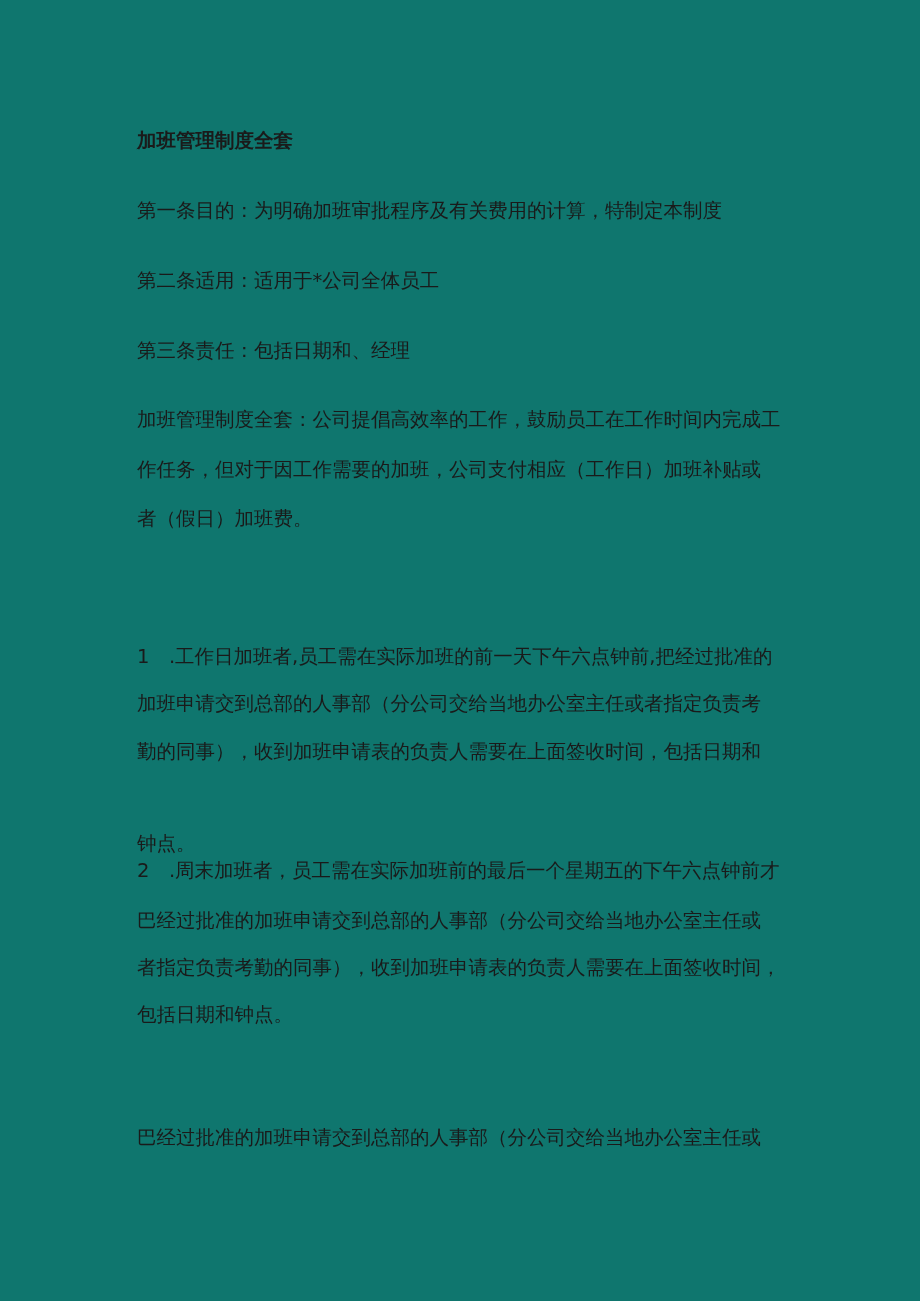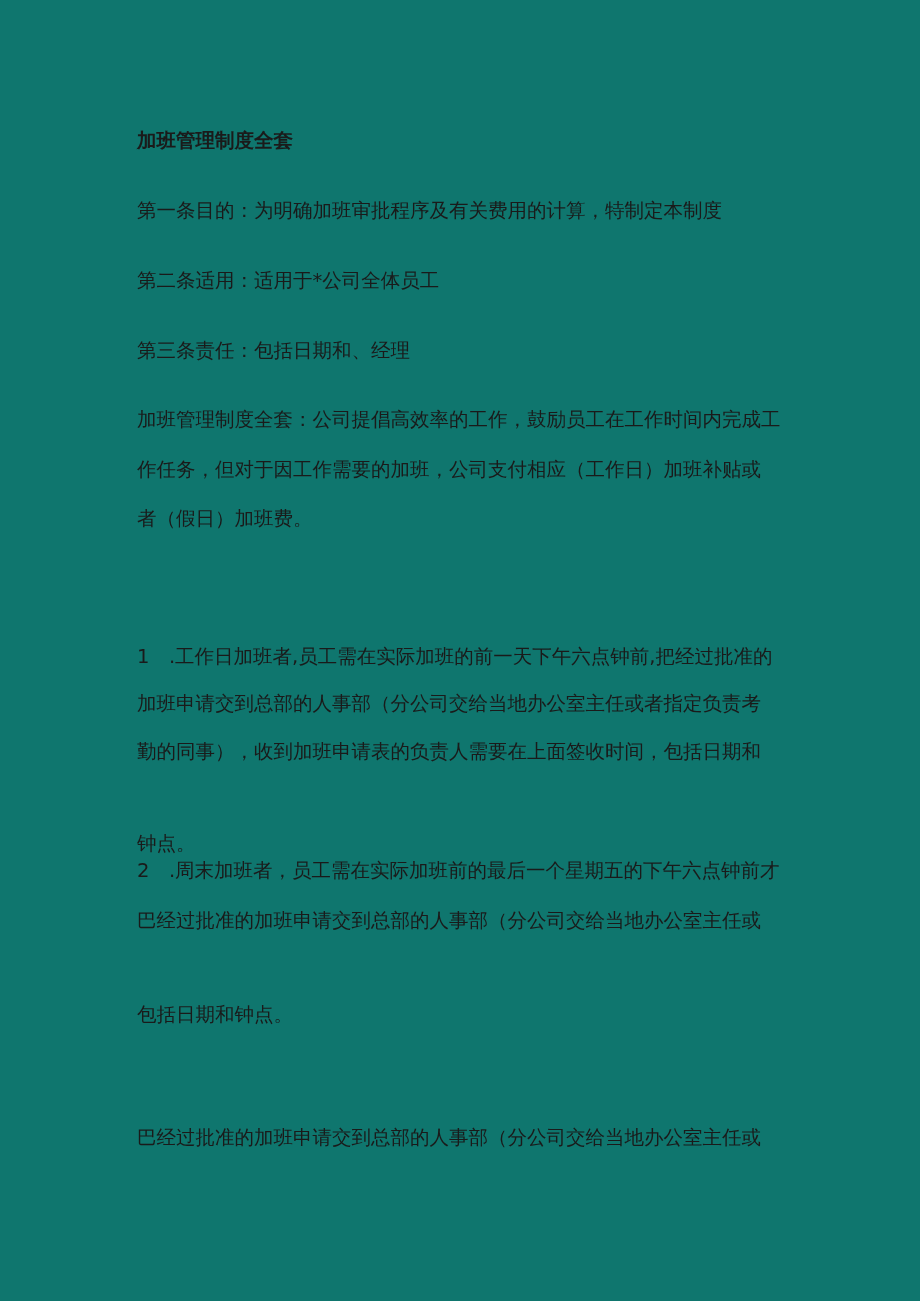--- a/index.html
+++ b/index.html
@@ -53,17 +53,18 @@
   <div class="line" style="top:507px;font-family:Liberation Mono, monospace;">者（假日）加班费。</div>
 
 
   <div class="line" style="top:644px;">1　.工作日加班者,员工需在实际加班的前一天下午六点钟前,把经过批准的</div>
   <div class="line" style="top:691px;">加班申请交到总部的人事部（分公司交给当地办公室主任或者指定负责考</div>
   <div class="line" style="top:739px;text-align:center;">勤的同事），收到加班申请表的负责人需要在上面签收时间，包括日期和</div>
   <div class="line" style="top:787px;margin-top:44px;">钟点。</div>
 
   <div class="line" style="top:858px;text-align:right;">2　.周末加班者，员工需在实际加班前的最后一个星期五的下午六点钟前才</div>
   <div class="line" style="top:908px;">巴经过批准的加班申请交到总部的人事部（分公司交给当地办公室主任或</div>
+  <div class="line" style="top:955px;">者指定负责考勤的同事），收到加班申请表的负责人需要在上面签收时间，</div>
   <div class="line" style="top:1002px;">包括日期和钟点。</div>
 
   <div class="line" style="top:1125px;">巴经过批准的加班申请交到总部的人事部（分公司交给当地办公室主任或</div>
 
 </div>
 
 </body></html>

